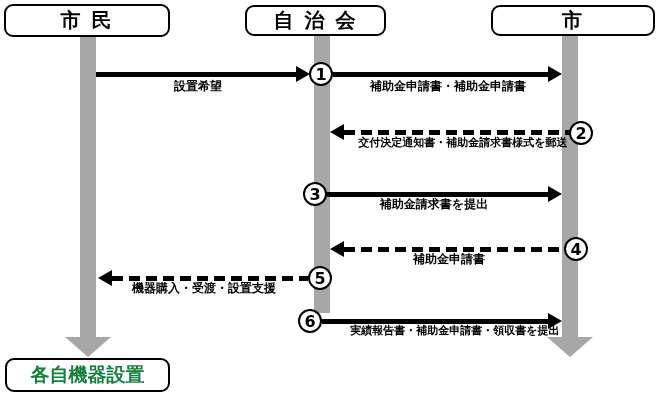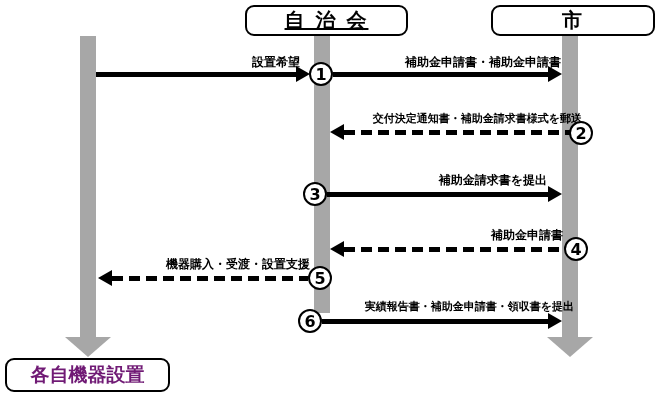--- a/index.html
+++ b/index.html
@@ -9,21 +9,21 @@
   }
   .abox{
     position:absolute;background:#ffffff;border:2.5px solid #000;border-radius:9px;
     display:flex;align-items:center;justify-content:center;
     font-size:20px;font-weight:bold;color:#000;letter-spacing:2px;z-index:4;
     box-sizing:border-box;
   }
   .ebox{
     position:absolute;background:#ffffff;border:2.5px solid #000;border-radius:9px;
     display:flex;align-items:center;justify-content:center;
-    font-size:19px;font-weight:bold;color:#701a75;z-index:4;box-sizing:border-box;
+    font-size:19px;font-weight:bold;color:#15803d;z-index:4;box-sizing:border-box;
   }
   .lifeline{position:absolute;width:16px;background:#a7a7a7;z-index:1;}
   .lifehead{
     position:absolute;width:0;height:0;z-index:1;
     border-left:23px solid transparent;border-right:23px solid transparent;
     border-top:20px solid #a7a7a7;
   }
   .sline{position:absolute;height:5px;background:#000;z-index:2;}
   .dline{
     position:absolute;height:5px;z-index:2;
@@ -39,30 +39,31 @@
     border-top:8px solid transparent;border-bottom:8px solid transparent;
     border-right:14px solid #000;
   }
   .numcircle{
     position:absolute;width:24px;height:24px;border:2.5px solid #000;border-radius:50%;
     background:#ffffff;display:flex;align-items:center;justify-content:center;
     font-size:16px;font-weight:bold;color:#000;z-index:3;box-sizing:border-box;
   }
   .mlabel{
     position:absolute;font-size:12px;font-weight:700;color:#000;
-    text-align:right;white-space:nowrap;z-index:2;line-height:1.1;
+    text-align:center;white-space:nowrap;z-index:2;line-height:1.1;margin-top:24px;
   }
   .mlabel.small{font-size:11px;padding-left:14px;}
 </style>
 </head>
 <body>
 
 <div class="stage">
 
-  <div class="abox" style="left:245px;top:5px;width:163px;height:31px;text-decoration:underline;">自 治 会</div>
+  <div class="abox" style="left:4px;top:4px;width:166px;height:33px;">市 民</div>
+  <div class="abox" style="left:245px;top:5px;width:141px;height:31px;">自 治 会</div>
   <div class="abox" style="left:491px;top:5px;width:164px;height:31px;">市</div>
 
   <div class="lifeline" style="left:80px;top:36px;height:301px;"></div>
   <div class="lifeline" style="left:314px;top:35px;height:278px;"></div>
   <div class="lifeline" style="left:562px;top:35px;height:302px;"></div>
 
   <div class="lifehead" style="left:65px;top:337px;"></div>
   <div class="lifehead" style="left:547px;top:337px;"></div>
 
   <div class="mlabel" style="left:96px;top:56px;width:204px;">設置希望</div>

